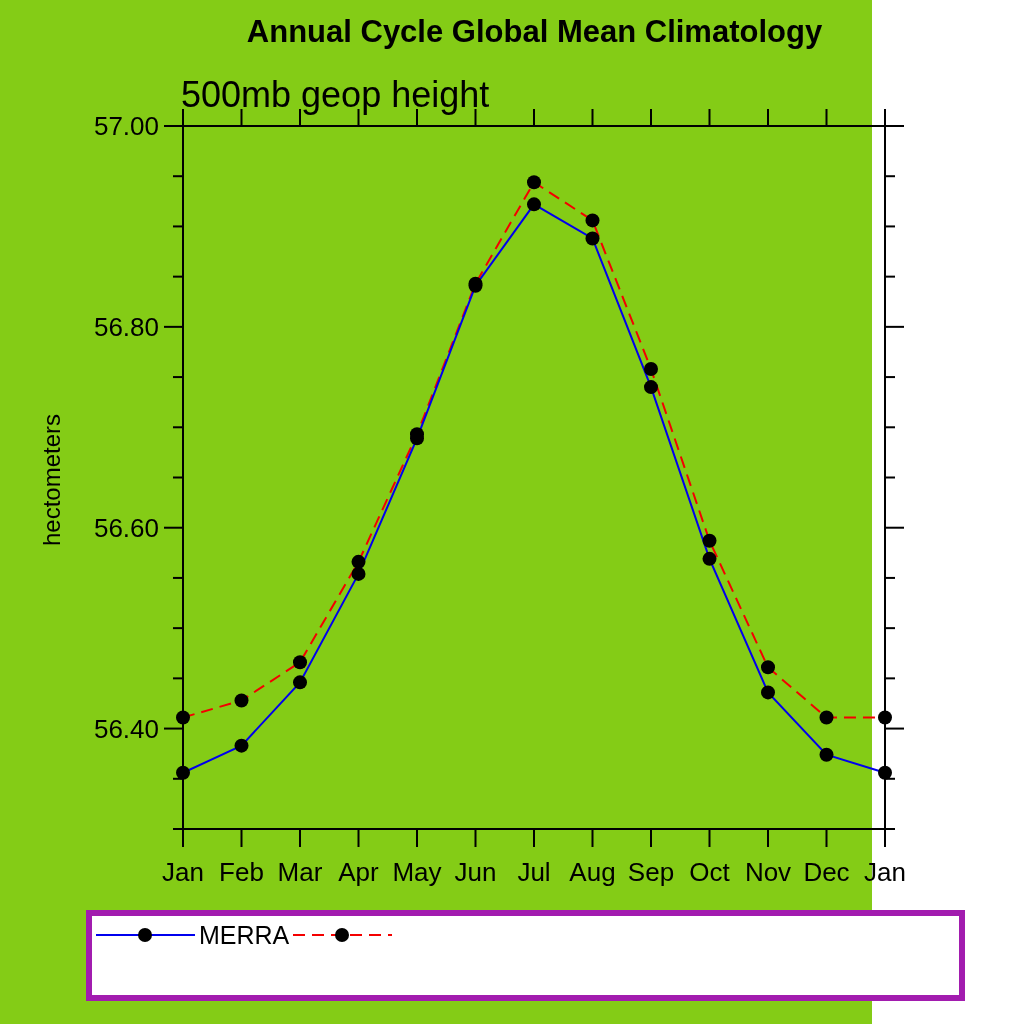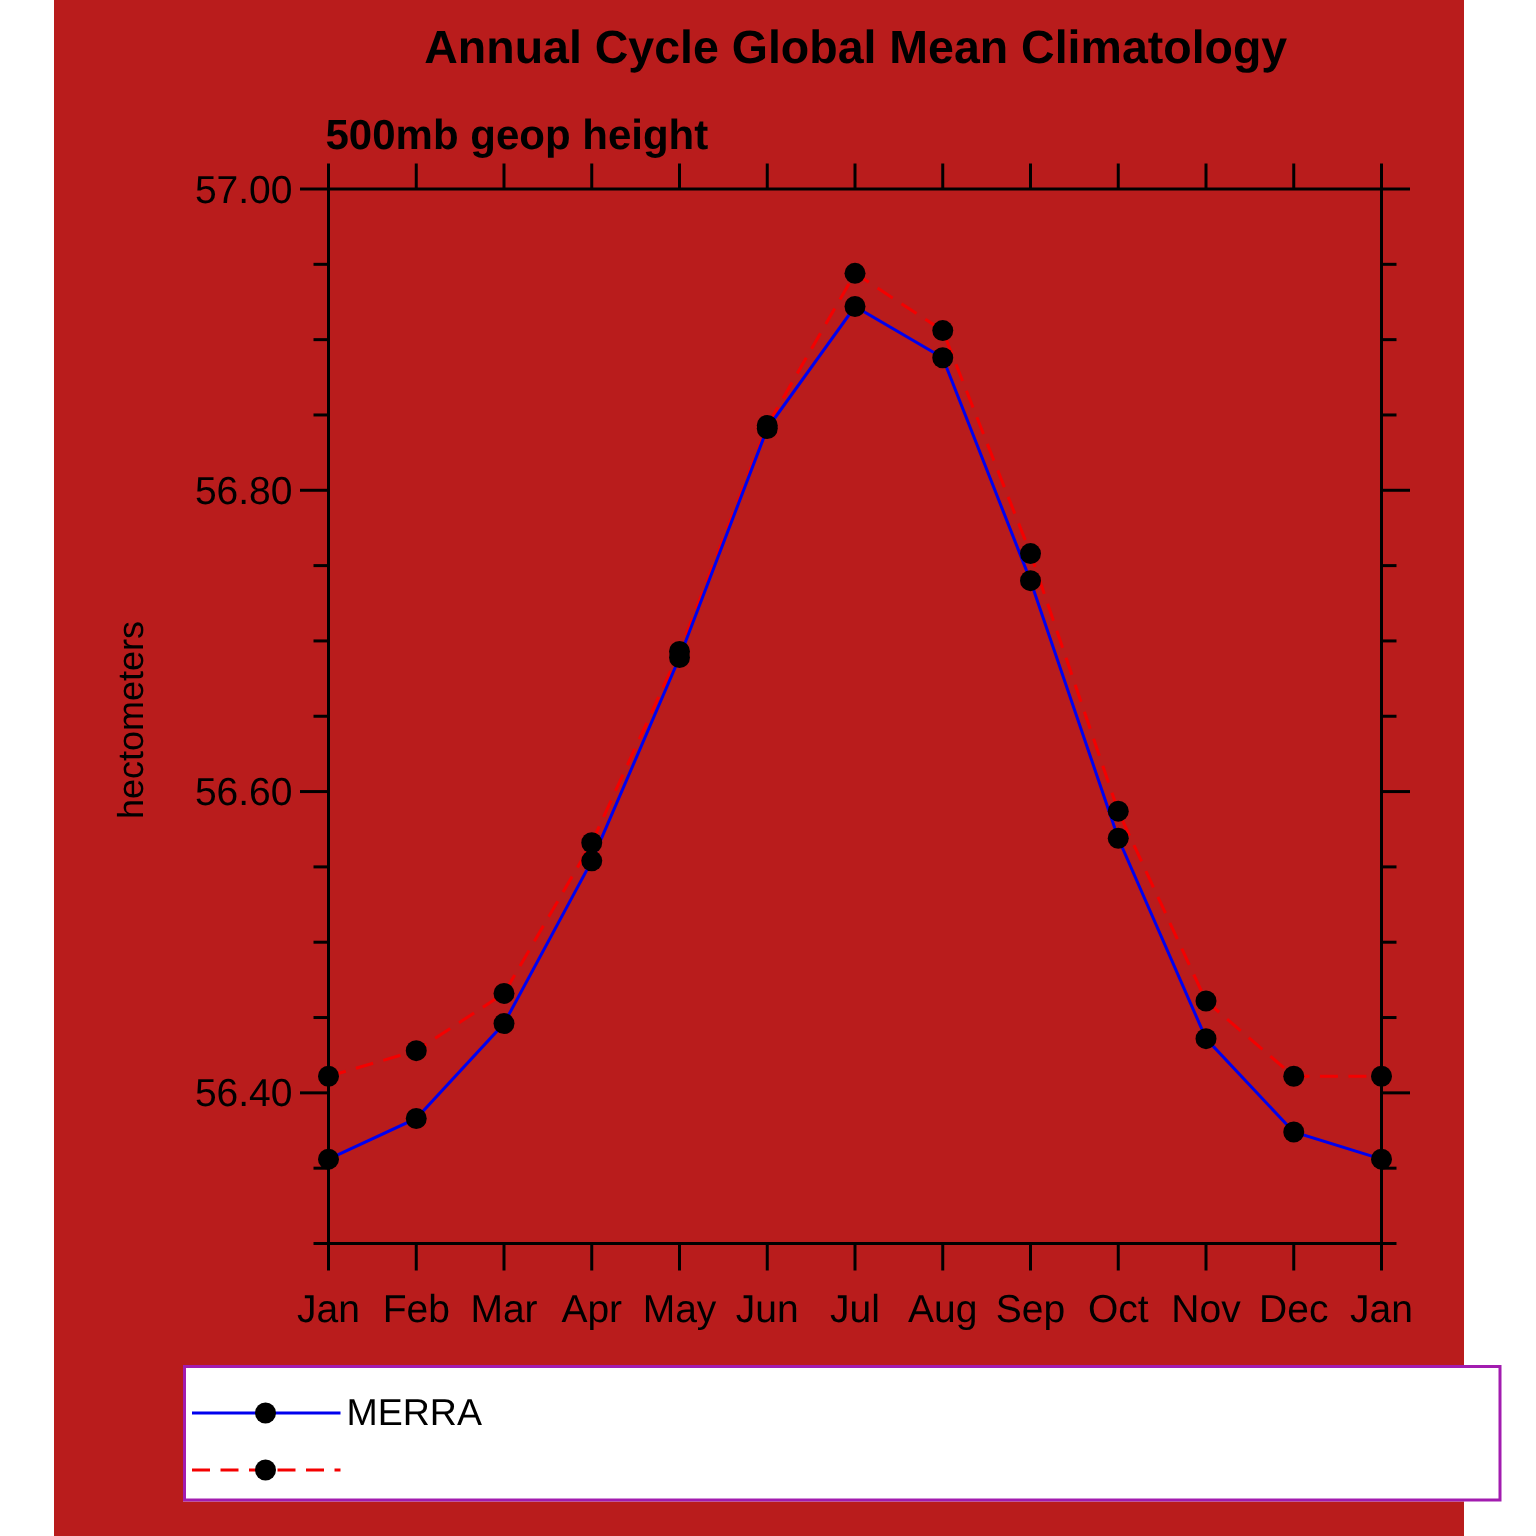--- a/index.html
+++ b/index.html
@@ -1,39 +1,39 @@
 <!DOCTYPE html>
 <html><head>
 <meta charset="utf-8">
 <style>
   * { margin: 0; padding: 0; box-sizing: border-box; }
   html, body { width: 1024px; height: 1024px; background: #ffffff; overflow: hidden; }
   body { font-family: "Liberation Sans", "DejaVu Sans", sans-serif; color: #000; }
-  .figure { position: relative; width: 940px; height: 1024px; background: #b91c1c; margin-left: 36px; }
+  .figure { position: relative; width: 872px; height: 1024px; background: #84cc16; }
 
   .chart-title {
     position: absolute; left: 183px; width: 703px; top: 14px;
     text-align: center; font-size: 31px; font-weight: bold; letter-spacing: 0px;
     white-space: nowrap;
   }
   .chart-subtitle {
     position: absolute; left: 181px; top: 74px;
-    font-size: 28px; font-weight: bold; white-space: nowrap; text-align: right;
+    font-size: 36px; font-weight: normal; white-space: nowrap; text-align: right;
   }
   .y-axis-title {
     position: absolute; left: 52px; top: 480px;
     transform: translate(-50%, -50%) rotate(-90deg);
     font-size: 24px; white-space: nowrap;
   }
   svg#plot { position: absolute; left: 0; top: 0; }
 
   .legend {
     position: absolute; left: 86px; top: 910px; width: 879px; height: 91px;
-    border: 2px solid #a21caf; background: #fff;
-    display: flex; flex-direction: column; justify-content: flex-end;
+    border: 6px solid #a21caf; background: #fff;
+    display: flex; justify-content: flex-start;
   }
   .legend-row { display: flex; align-items: center; height: 38px; }
   .legend-swatch { flex: 0 0 auto; display: block; }
   .legend-label { font-size: 25px; white-space: nowrap; line-height: 1; }
 </style>
 </head>
 <body>
 
 <div class="figure">
 

